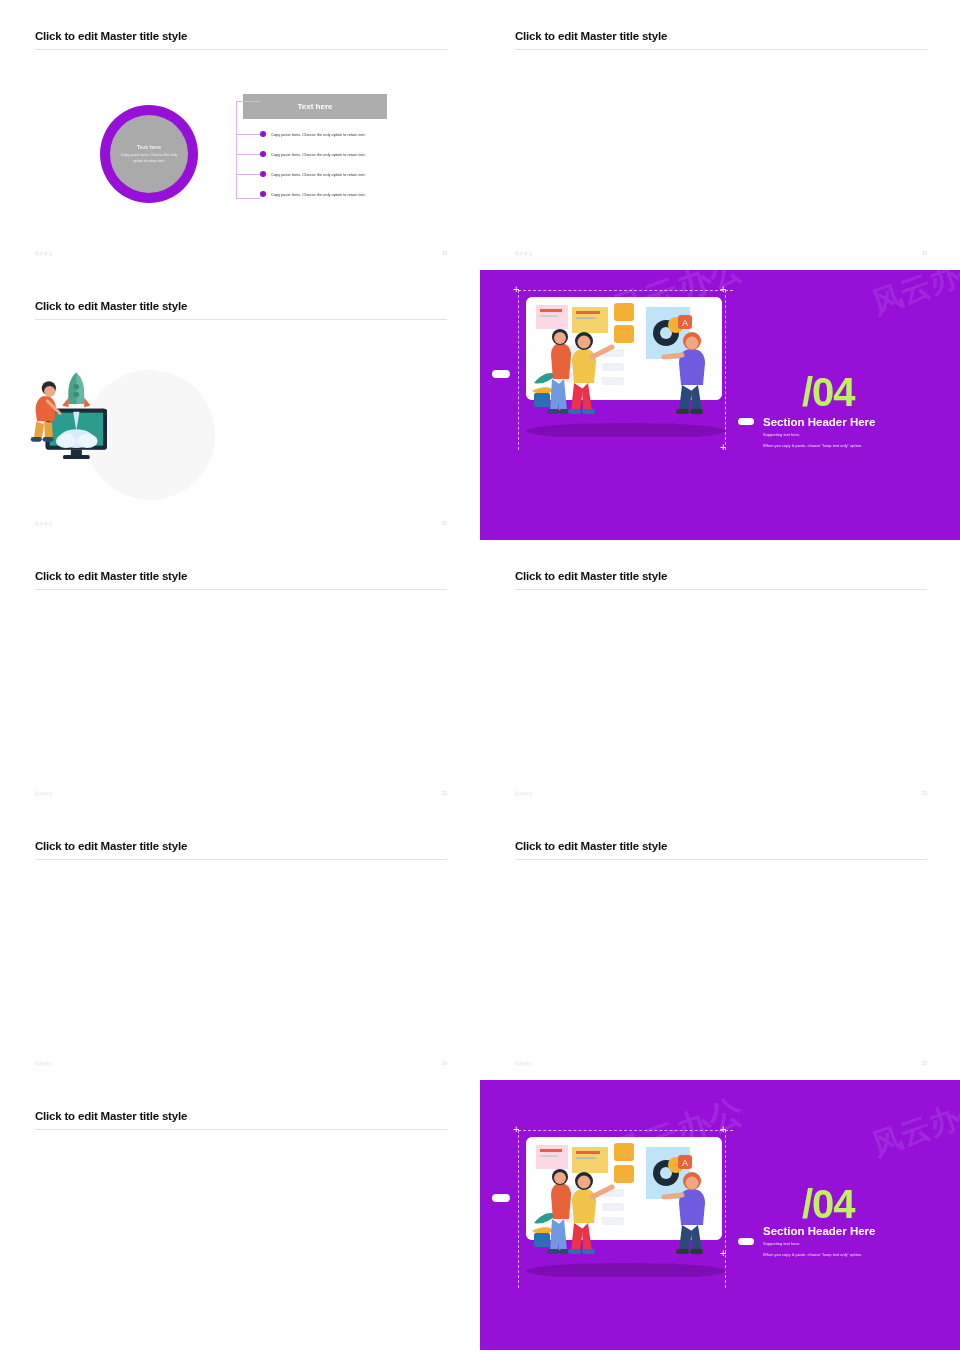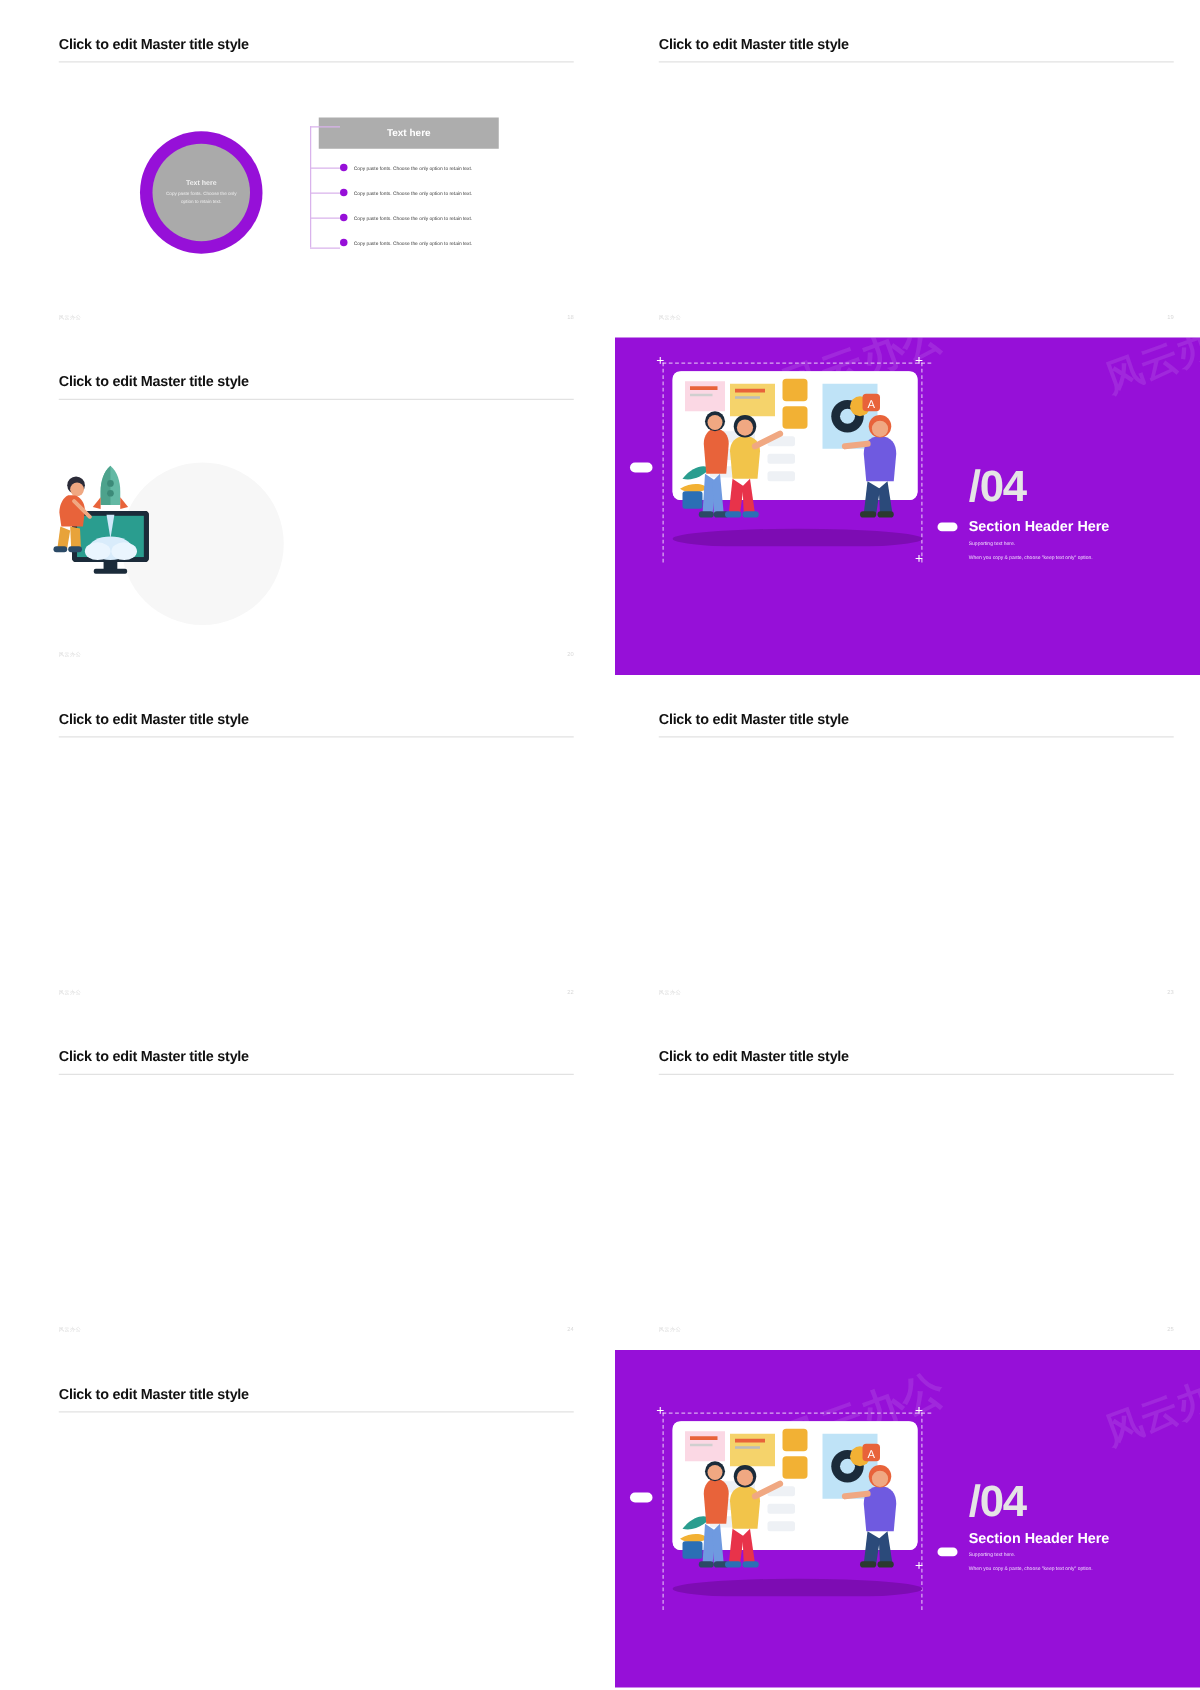--- a/index.html
+++ b/index.html
@@ -8,21 +8,20 @@
     background: #ffffff;
     font-family: "Liberation Sans", sans-serif;
     overflow: hidden;
   }
   .deck {
     position: relative;
     width: 960px; height: 1352px;
     display: grid;
     grid-template-columns: 480px 480px;
     grid-template-rows: repeat(5, 270px);
-    padding-left: 12px;
   }
   .slide {
     position: relative;
     width: 480px; height: 270px;
     background: #ffffff;
     overflow: hidden;
   }
 
   
   .title {
@@ -100,22 +99,22 @@
   
   .sec {
     position: relative; width: 480px; height: 270px;
     background: #9610d8; overflow: hidden;
   }
   .sec .wm {
     position: absolute; font-size: 34px; color: rgba(255,255,255,.10);
     font-weight: bold; transform: rotate(-20deg);
   }
   .sec-num {
-    position: absolute; font-size: 35px; font-weight: bold; color: #e5e5e5;
-    letter-spacing: -1px; font-family: "Liberation Sans", sans-serif;
+    position: absolute; font-size: 40px; font-weight: bold; color: #bef264;
+    letter-spacing: -1px; font-family: "Liberation Sans", sans-serif; margin-left: 39px;
   }
   .sec-h { position: absolute; font-size: 11.5px; font-weight: bold; color: #fff; }
   .sec-s { position: absolute; font-size: 4px; color: #f0dcfb; }
   .sec-s2 { position: absolute; font-size: 4px; color: #f0dcfb; }
   .board {
     position: absolute; background: #fff; border-radius: 7px;
   }
   .dashline { position: absolute; border-top: 1px dashed rgba(255,255,255,.65); }
   .dashlinev { position: absolute; border-left: 1px dashed rgba(255,255,255,.65); }
   .plus { position:absolute; color:#fff; font-size:11px; line-height:1; }

